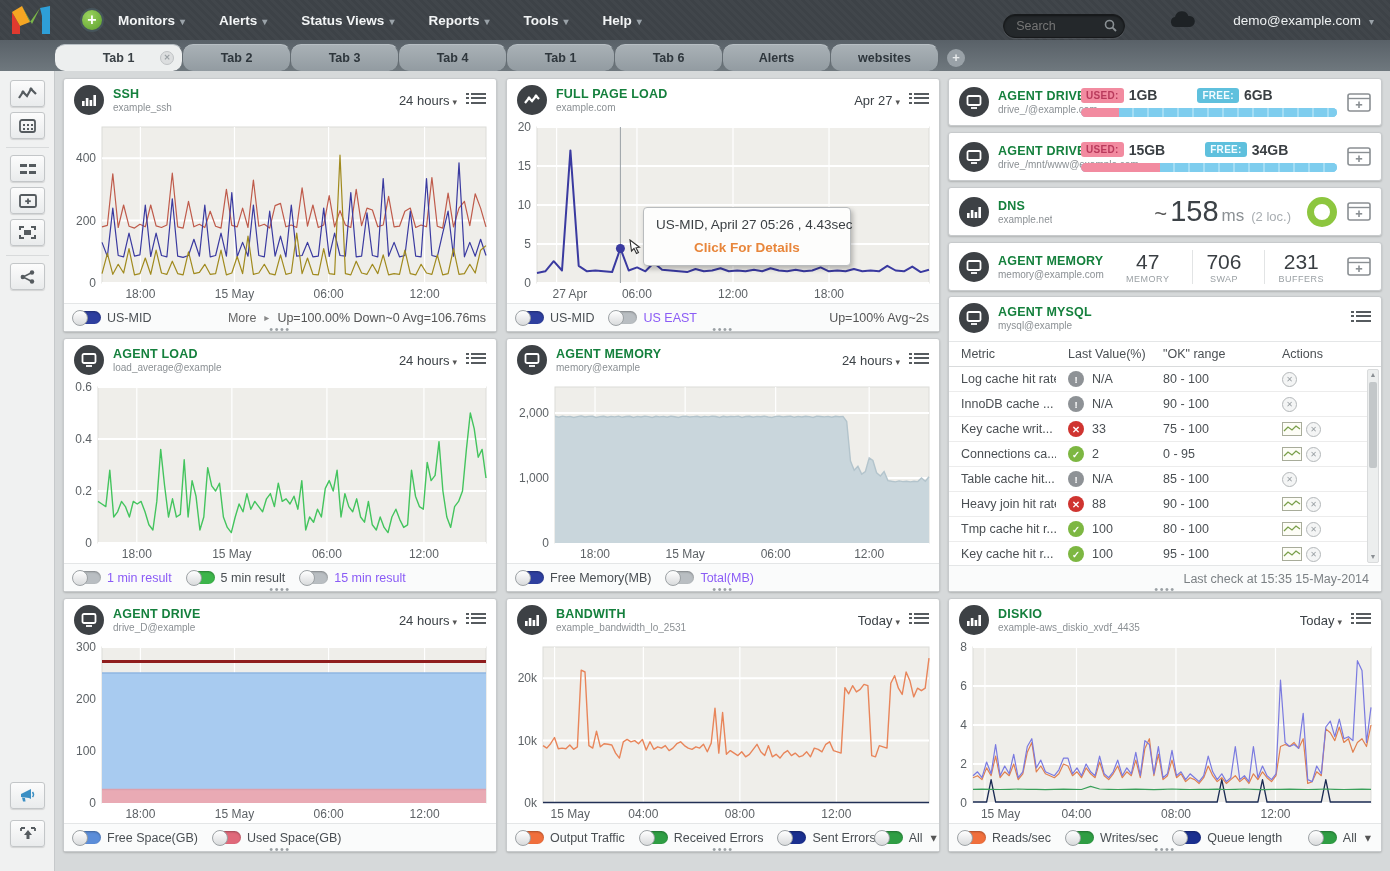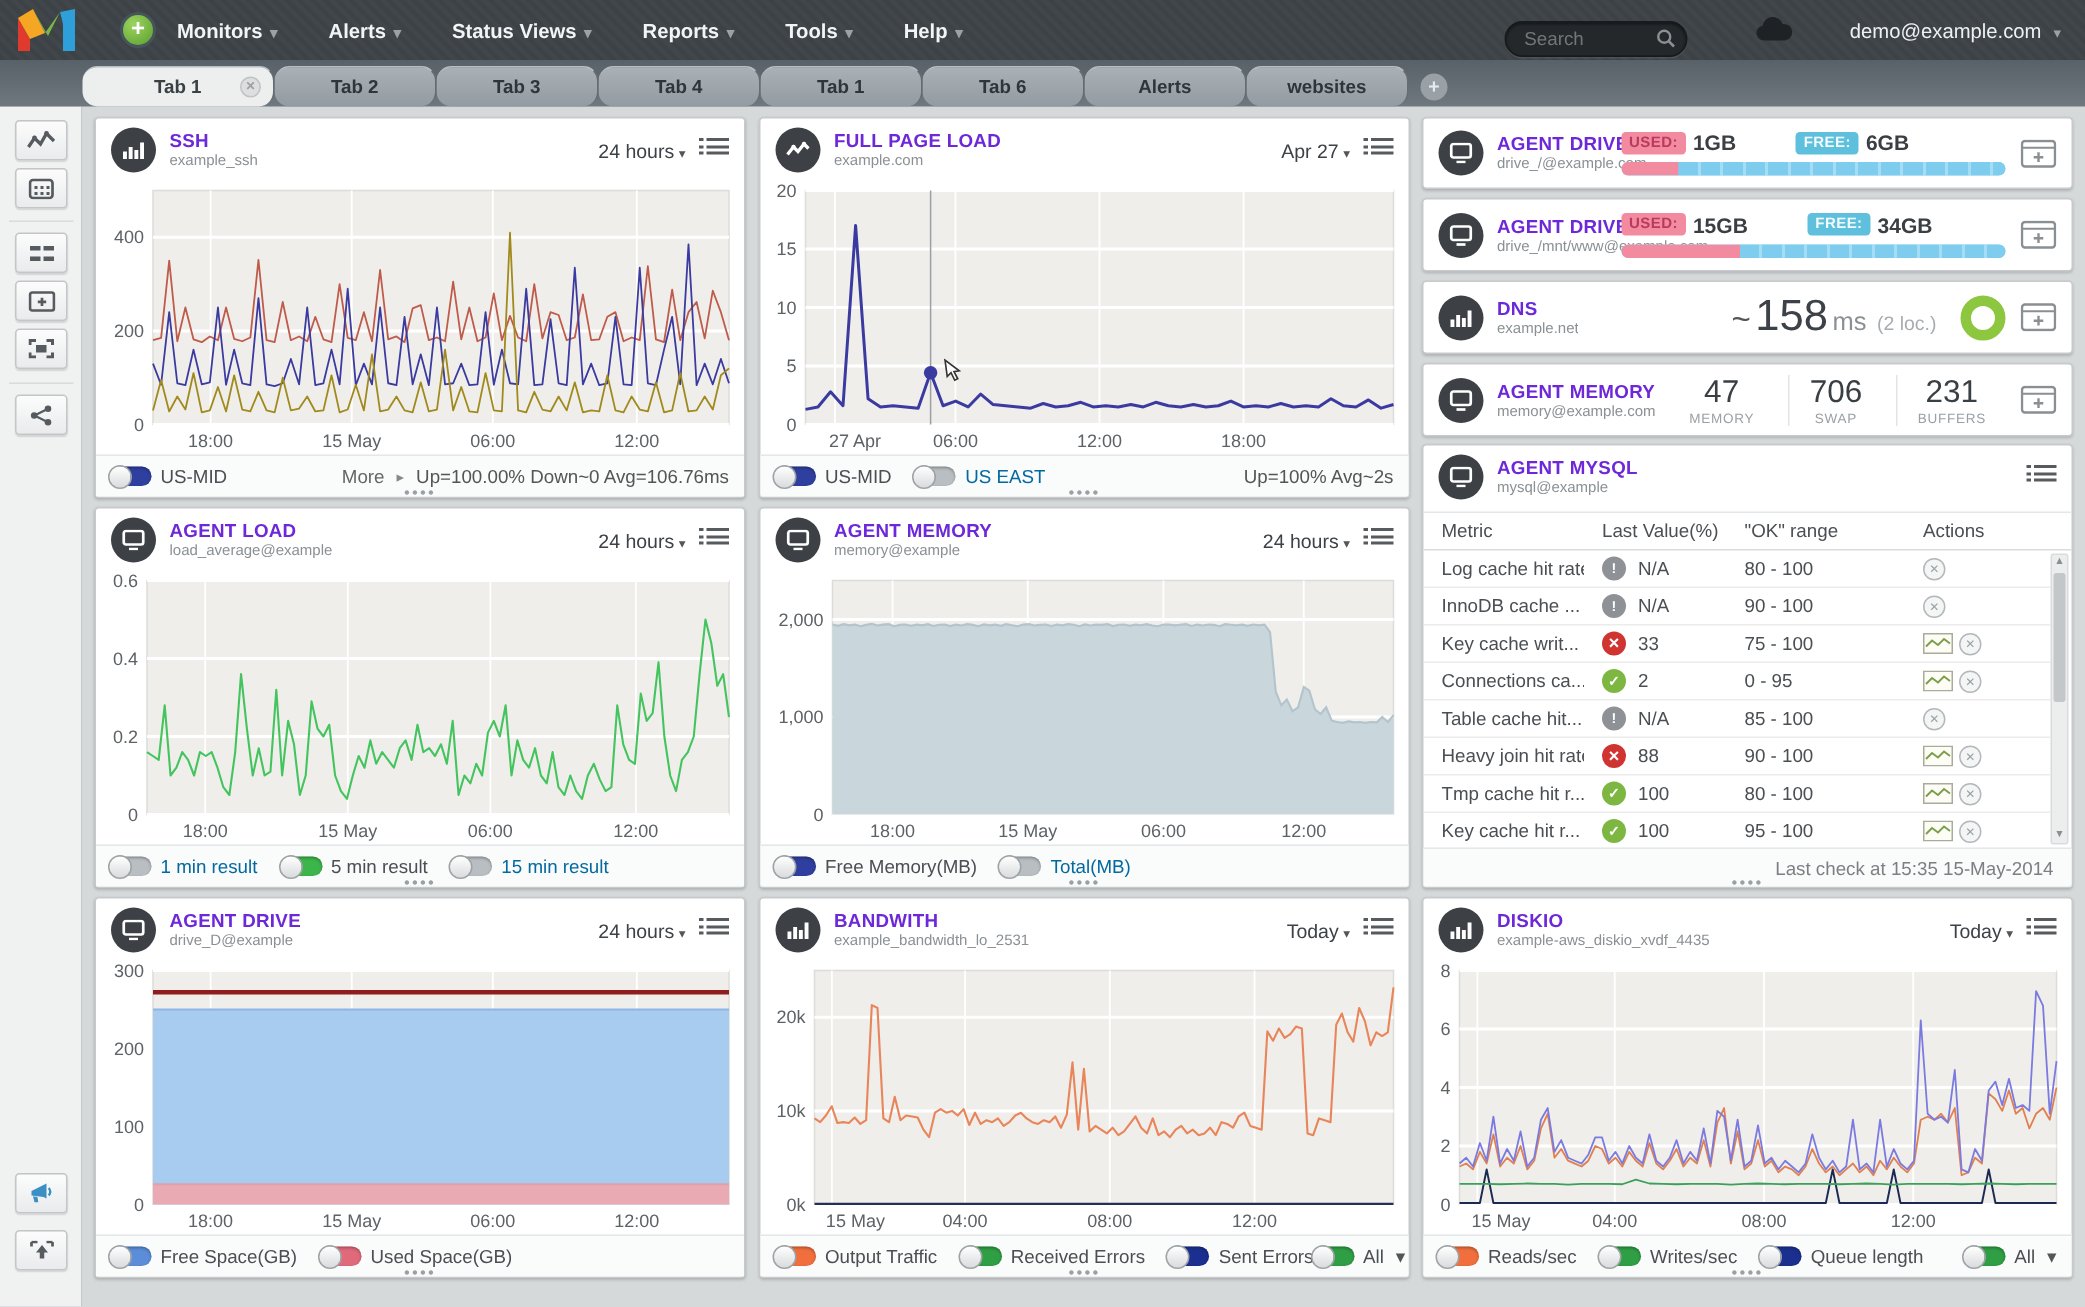--- a/index.html
+++ b/index.html
@@ -49,40 +49,40 @@
     display:flex; align-items:center; justify-content:center; cursor:pointer; }
   .side-div { position:absolute; left:6px; width:43px; border-top:1px solid #d8dadb; }
 
   
   .widget { position:absolute; background:#fff; border:1px solid #c7cacc; border-radius:3px;
     box-shadow:0 1px 2px rgba(0,0,0,.18); }
   .w-head { position:absolute; left:0; top:0; right:0; height:42px; display:flex; align-items:center; padding:0 10px; }
   .w-icon { width:30px; height:30px; border-radius:50%; background:#3d4145; display:flex;
     align-items:center; justify-content:center; flex:0 0 30px; }
   .w-titles { margin-left:9px; overflow:hidden; }
-  .w-title { font-size:12.5px; font-weight:bold; color:#6d28d9; letter-spacing:.2px; }
+  .w-title { font-size:12.5px; font-weight:bold; color:#15803d; letter-spacing:.2px; }
   .w-sub { font-size:10px; color:#8b9094; margin-top:1px; white-space:nowrap; }
   .w-period { margin-left:auto; font-size:13px; color:#3c4247; cursor:pointer; white-space:nowrap; }
   .w-period .caret { font-size:9px; color:#555; margin-left:3px; }
   .w-menu { margin-left:14px; cursor:pointer; }
   .menu-ic { display:inline-block; }
   .menu-ic i { display:block; width:15px; height:2px; background:#565b5f; margin:2.5px 0; position:relative; }
   .menu-ic i::before { content:''; position:absolute; left:-5px; top:0; width:2.5px; height:2px; background:#565b5f; }
   .w-chart { position:absolute; left:0; top:42px; right:0; bottom:28px; }
   .w-foot { position:absolute; left:0; bottom:0; right:0; height:28px; border-top:1px solid #e4e6e7;
     background:#fafbfb; display:flex; align-items:center; justify-content:space-between; padding:0 10px; }
   .f-left { display:flex; align-items:center; gap:16px; }
   .f-right { display:flex; align-items:center; gap:8px; font-size:12.5px; color:#555; }
   .toggle-wrap { display:flex; align-items:center; cursor:pointer; }
   .pill { width:27px; height:13px; border-radius:7px; position:relative; display:inline-block;
     box-shadow:inset 0 1px 2px rgba(0,0,0,.3); }
   .knob { position:absolute; left:-2px; top:-1.5px; width:16px; height:16px; border-radius:50%;
     background:linear-gradient(#ffffff,#d9dbdc); border:1px solid #9da2a5; }
   .t-label { font-size:12.5px; color:#4a4f53; margin-left:6px; white-space:nowrap; }
-  .t-label.off { color:#0369a1; }
+  .t-label.off { color:#8b5cf6; }
   .f-more { color:#666; } .f-more-arrow { color:#888; font-size:10px; }
   .f-stats { white-space:nowrap; }
   .w-grip { position:absolute; bottom:-2px; left:50%; transform:translateX(-50%);
     color:#9aa0a4; font-size:11px; letter-spacing:1.5px; line-height:8px; }
   svg text { font-family:"Liberation Sans", sans-serif; }
 
   
   .stat-head { position:absolute; left:0; top:0; bottom:0; display:flex; align-items:center; padding:0 10px; }
   .stat-right { position:absolute; right:10px; top:0; bottom:0; display:flex; align-items:center; gap:10px; }
   .badge { font-size:10px; font-weight:bold; padding:2px 5px; border-radius:3px; letter-spacing:.3px; }
@@ -371,20 +371,24 @@
             <span class="knob"></span>
           </span>
           <span class="t-label off">US EAST</span>
         </span>
       </div>
       <div class="f-right">
         <span class="f-stats">Up=100%  Avg~2s</span>
       </div>
     </div>
     <div class="w-grip">••••</div>
+    <div class="fp-tooltip">
+      <div class="fp-line1">US-MID, April 27 05:26 , 4.43sec</div>
+      <div class="fp-line2">Click For Details</div>
+    </div>
     <div class="fp-cursor"><svg width="15" height="18" viewBox="0 0 15 18">
         <path d="M4 1 L5.5 12 L8 9.5 L10.5 14.5 L12.5 13.5 L10 8.8 L13.5 8.2 Z" fill="#fff" stroke="#333" stroke-width="1.1"></path>
       </svg></div>
   </div>
 <div class="widget" id="w-load" style="left:63px;  top:338px; width:434px; height:254px">
     <div class="w-head">
       <span class="w-icon">
         <svg width="16" height="14" viewBox="0 0 16 14">
           <rect x="1.5" y="1" width="13" height="9" rx="1.5" fill="none" stroke="#fff" stroke-width="1.8"></rect>
           <line x1="5" y1="13" x2="11" y2="13" stroke="#fff" stroke-width="1.8"></line>

